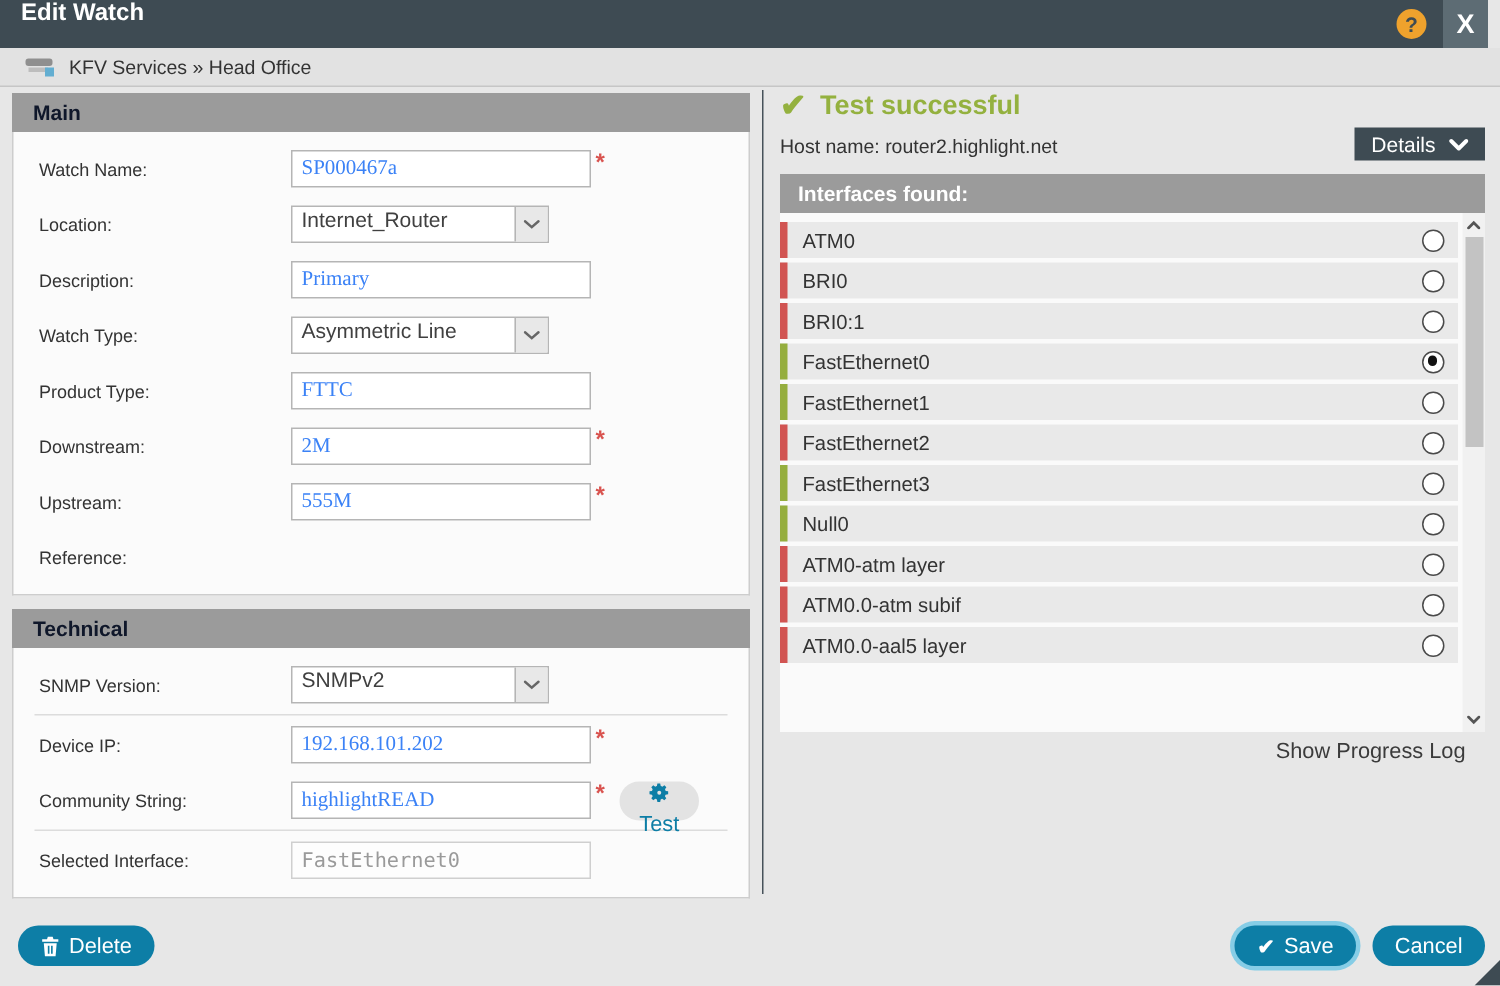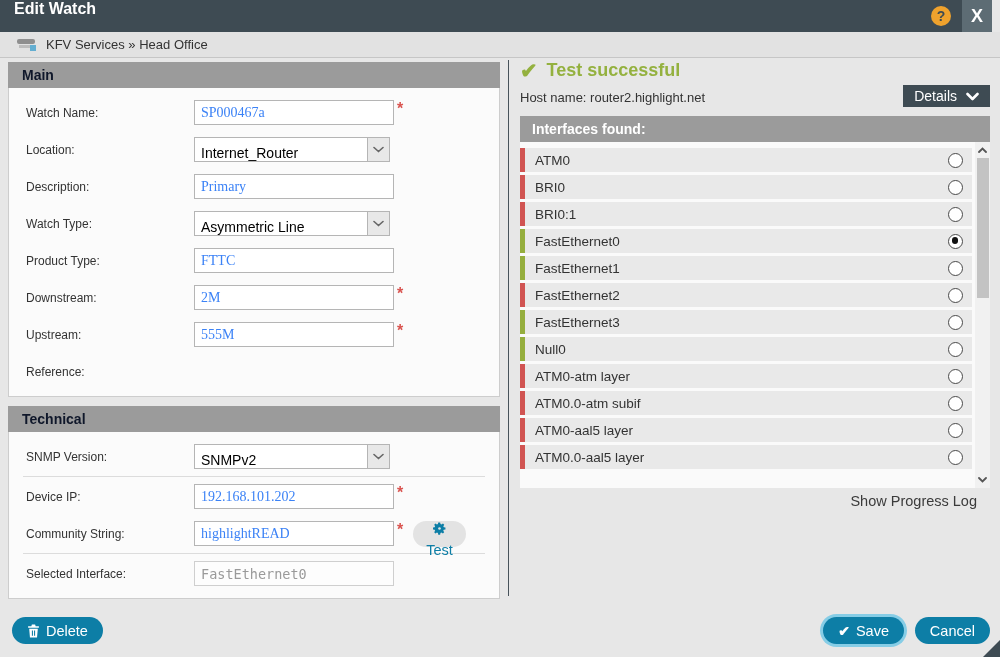--- a/index.html
+++ b/index.html
@@ -29,22 +29,22 @@
               display:flex;align-items:center;padding-left:14px;box-sizing:border-box;}
   .sec-body{background:#fbfbfb;border:1px solid #cdcdcd;border-top:none;padding:6px 0 6px 0;}
   .sec-gap{height:9px;}
   .form-row{display:flex;align-items:center;height:37px;padding-left:17px;}
   .form-row label{width:168px;font-size:12px;color:#333;flex:0 0 auto;}
   .input-wrap{display:flex;align-items:center;}
   .text-input{width:186px;height:23px;border:1px solid #b5b5b5;font-size:14px;padding:0 6px;
               font-family:Liberation Serif, serif;color:#3b82f6;background:#fff;}
   .text-input.disabled-input{color:#9a9a9a;border-color:#cfcfcf;background:#fdfdfd;
               font-family:"DejaVu Sans Mono",monospace;font-size:13.5px;}
-  .select-box{width:196px;height:25px;border:1px solid #b5b5b5;background:#fff;display:flex;align-items:flex-end;
-              justify-content:space-between;font-size:14px;color:#000000;box-sizing:border-box;cursor:pointer;}
+  .select-box{width:172px;height:25px;border:1px solid #b5b5b5;background:#fff;display:flex;align-items:flex-start;
+              justify-content:space-between;font-size:14px;color:#404040;box-sizing:border-box;cursor:pointer;}
   .select-value{padding-left:6px;}
   .select-arrow{width:21px;height:100%;background:#e8e8e8;border-left:1px solid #b5b5b5;
                 display:flex;align-items:center;justify-content:center;}
   .req{color:#d9534f;font-size:16px;font-weight:bold;margin-left:3px;align-self:flex-start;line-height:1;margin-top:1px;}
   .hr{height:1px;background:#dcdcdc;margin:1px 14px;}
   .test-btn{margin-left:10px;background:#e3e3e3;border:none;border-radius:13px;height:26px;padding:0 13px;
             color:#0d7ea6;font-size:14.5px;display:flex;align-items:center;gap:6px;cursor:pointer;
             font-family:"Liberation Sans",sans-serif;flex-direction:column;}
   
   .vdivider{position:absolute;left:508px;top:60px;width:1px;height:536px;background:#47525a;}
@@ -290,25 +290,20 @@
         <span class="if-label">ATM0-atm layer</span>
         <span class="radio"></span>
       </div>
       <div class="iface-row">
         <span class="bar red"></span>
         <span class="if-label">ATM0.0-atm subif</span>
         <span class="radio"></span>
       </div>
       <div class="iface-row">
         <span class="bar red"></span>
-        <span class="if-label">ATM0-aal5 layer</span>
-        <span class="radio"></span>
-      </div>
-      <div class="iface-row">
-        <span class="bar red"></span>
         <span class="if-label">ATM0.0-aal5 layer</span>
         <span class="radio"></span>
       </div>
       <div class="sb">
       <span class="sb-arrow up">
         <svg width="9" height="6" viewBox="0 0 9 6">
             <path d="M1 5 L4.5 1.5 L8 5" stroke="#555" stroke-width="1.8" fill="none" stroke-linecap="round"></path>
           </svg>
       </span>
       <span class="sb-thumb"></span>

